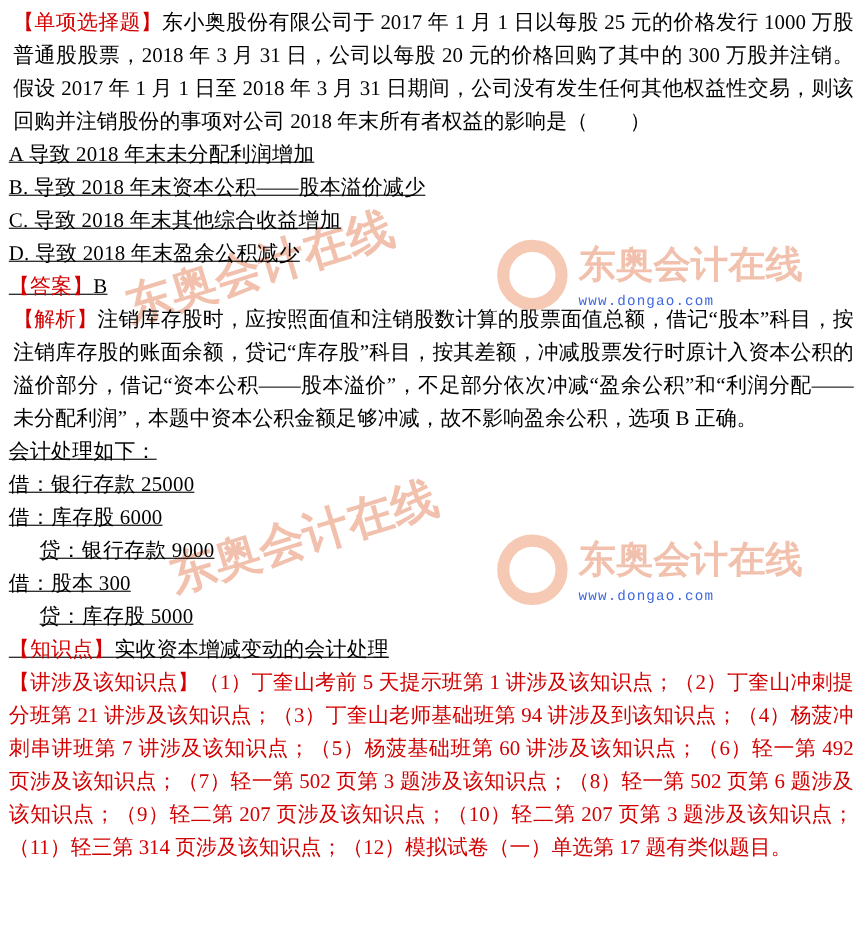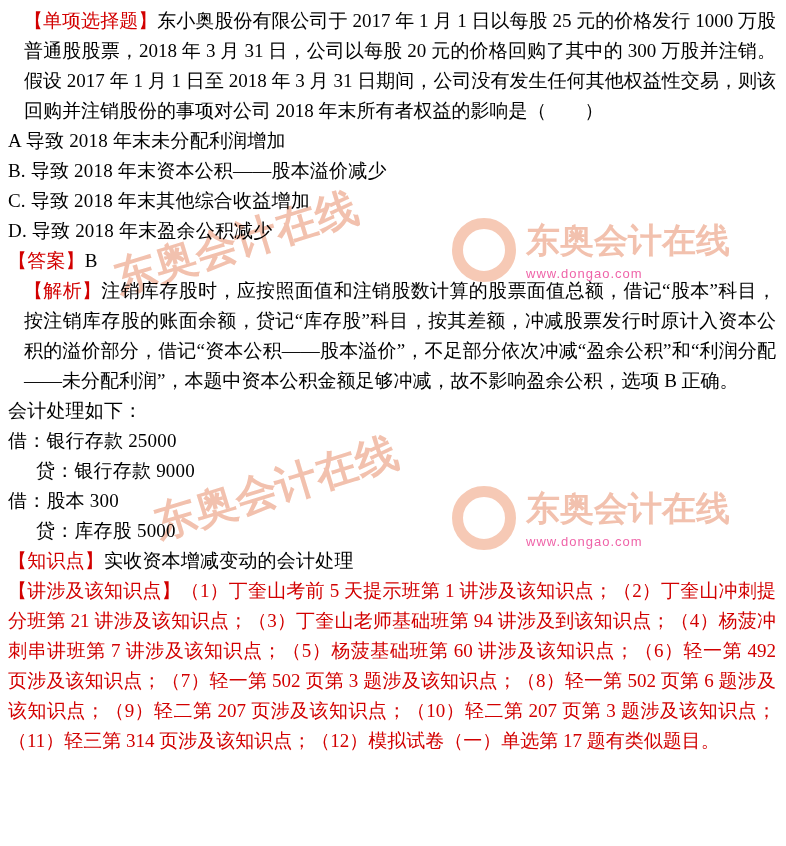--- a/index.html
+++ b/index.html
@@ -46,39 +46,40 @@
     content: "";
     position: absolute;
     background: #f5c0a8;
     border-radius: 3px;
   }
   .wm1 { left: 110px; top: 215px; transform: rotate(-17deg); }
   .wm2 { left: 150px; top: 460px; transform: rotate(-17deg); }
   .wm3 { right: 14px; top: 212px; }
   .wm4 { right: 14px; top: 480px; }
   .wm-sub {
-    color: #ec4899;
-    font-family: Liberation Sans, sans-serif;
+    color: #1d4ed8;
+    font-family: Liberation Mono, monospace;
     font-size: 13px;
     letter-spacing: 1px;
   }
 
   .content {
     position: relative;
     z-index: 2;
   }
   p.line {
     margin: 0;
     font-size: 19px;
     line-height: 30px;
     text-align: justify;
     letter-spacing: 0.2px;
+    text-decoration: underline;
   }
   .para {
-    margin: 0 0 0 16px;
+    margin: 0 0 0 4px;
     font-size: 19px;
     line-height: 30px;
     text-align: justify;
     text-indent: 0;
   }
   .red {
     color: #d20000;
   }
   .indent1 { padding-left: 28px; }
   .indent2 { padding-left: 56px; }
@@ -126,20 +127,21 @@
     <p class="line">B. 导致 2018 年末资本公积——股本溢价减少</p>
     <p class="line">C. 导致 2018 年末其他综合收益增加</p>
     <p class="line">D. 导致 2018 年末盈余公积减少</p>
 
     <p class="line"><span class="red">【答案】</span><span>B</span></p>
 
     <p class="para"><span class="red">【解析】</span><span>注销库存股时，应按照面值和注销股数计算的股票面值总额，借记“股本”科目，按注销库存股的账面余额，贷记“库存股”科目，按其差额，冲减股票发行时原计入资本公积的溢价部分，借记“资本公积——股本溢价”，不足部分依次冲减“盈余公积”和“利润分配——未分配利润”，本题中资本公积金额足够冲减，故不影响盈余公积，选项 B 正确。</span></p>
 
     <p class="line">会计处理如下：</p>
     <p class="line">借：银行存款 25000</p>
+    <p class="line">借：库存股 6000</p>
     <p class="line indent1">贷：银行存款 9000</p>
     <p class="line">借：股本 300</p>
     <p class="line indent1">贷：库存股 5000</p>
 
     <p class="line"><span class="red">【知识点】</span><span>实收资本增减变动的会计处理</span></p>
 
     <p class="links"><span>【讲涉及该知识点】</span><span>（1）丁奎山考前 5 天提示班第 1 讲涉及该知识点；（2）丁奎山冲刺提分班第 21 讲涉及该知识点；（3）丁奎山老师基础班第 94 讲涉及到该知识点；（4）杨菠冲刺串讲班第 7 讲涉及该知识点；（5）杨菠基础班第 60 讲涉及该知识点；（6）轻一第 492 页涉及该知识点；（7）轻一第 502 页第 3 题涉及该知识点；（8）轻一第 502 页第 6 题涉及该知识点；（9）轻二第 207 页涉及该知识点；（10）轻二第 207 页第 3 题涉及该知识点；（11）轻三第 314 页涉及该知识点；（12）模拟试卷（一）单选第 17 题有类似题目。</span></p>
 
   </div>
 </div>

